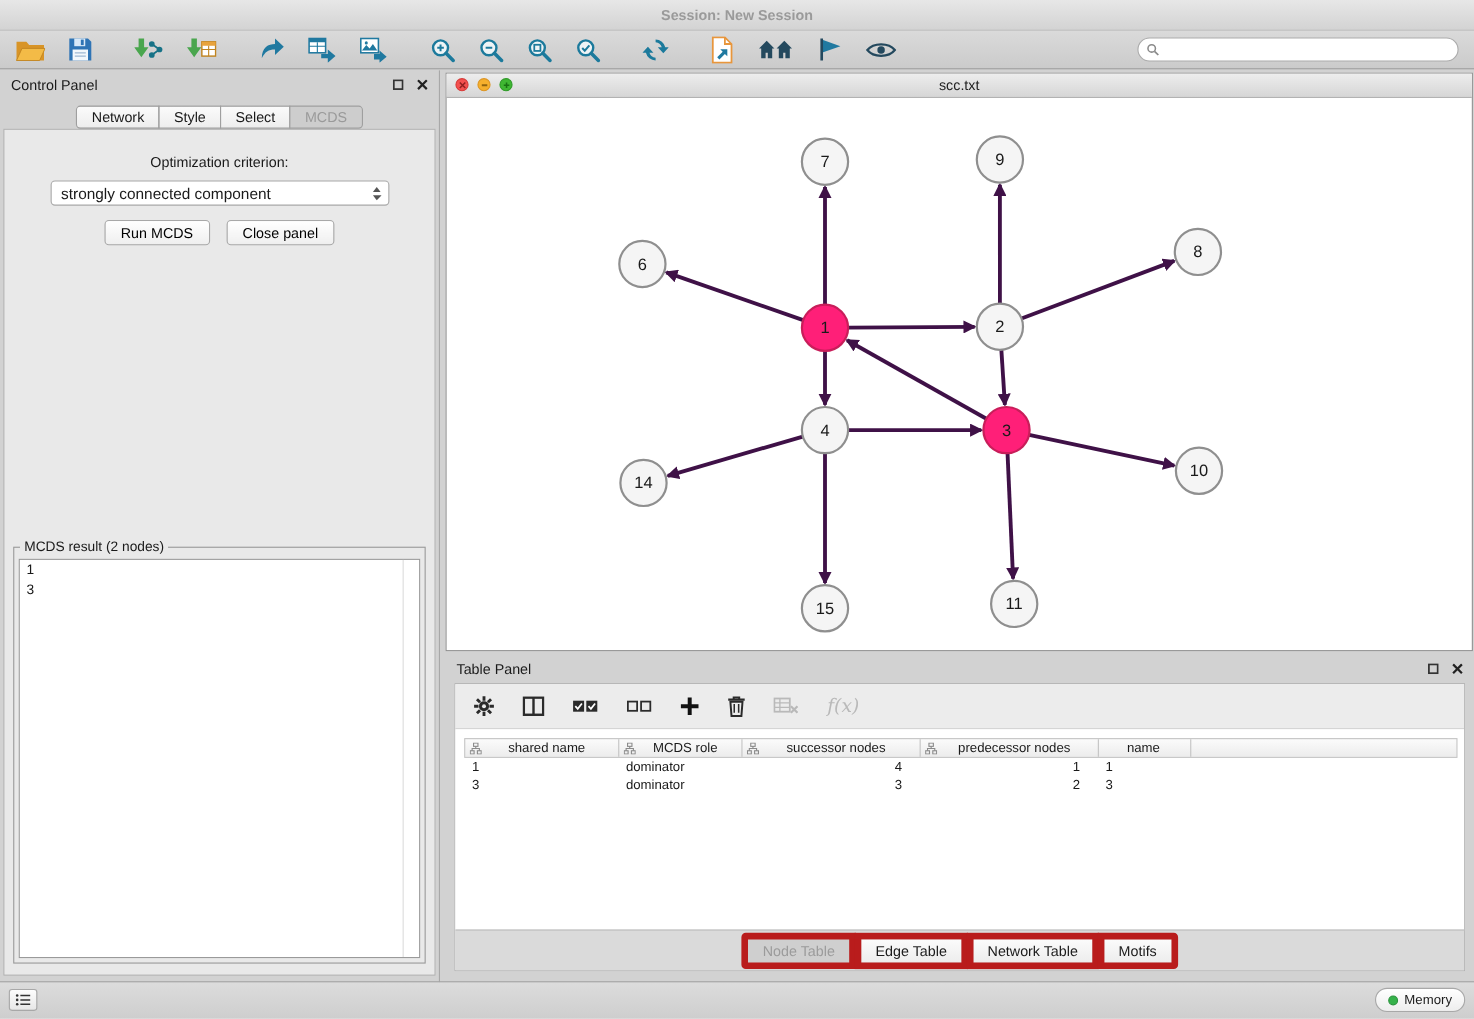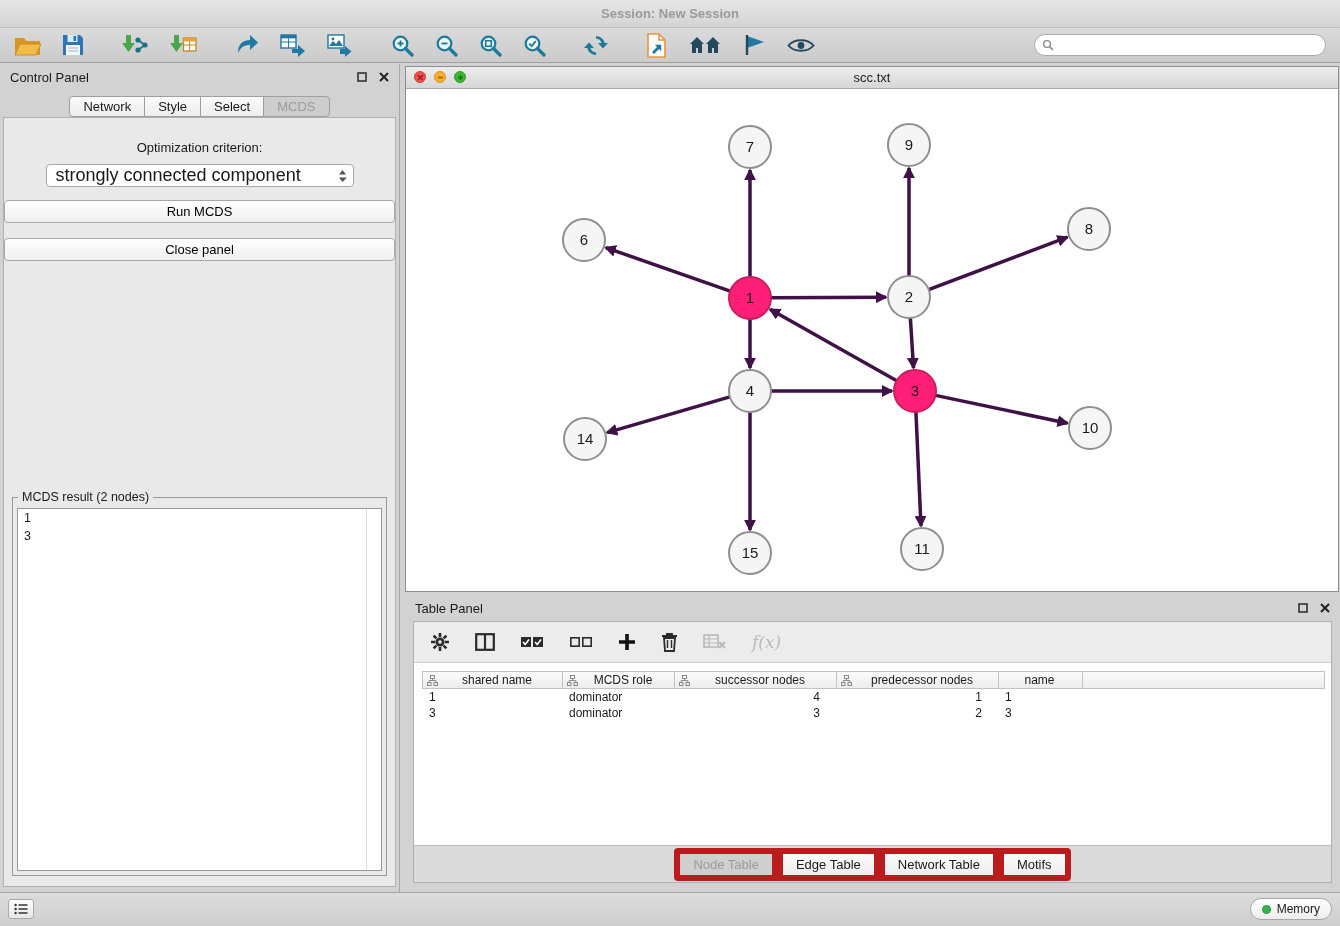--- a/index.html
+++ b/index.html
@@ -21,22 +21,22 @@
   .control-panel{position:absolute;left:0;top:64px;width:399px;bottom:33px;background:#d2d2d2;border-right:1px solid #a8a8a8;}
   .panel-header{position:relative;height:26px;display:flex;align-items:center;padding:0 10px;font-size:13px;}
   .ph-icons{margin-left:auto;display:flex;gap:12px;align-items:center;}
   .cp-tabs{position:absolute;top:32px;left:0;right:0;display:flex;justify-content:center;z-index:2;}
   .tab{border:1px solid #9f9f9f;background:linear-gradient(#fbfbfb,#ededed);padding:2px 13px;font-size:13px;margin-left:-1px;}
   .tab:first-child{border-radius:4px 0 0 4px;margin-left:0;}
   .tab:last-child{border-radius:0 4px 4px 0;}
   .tab.active{background:#cdcdcd;color:#9a9a9a;}
   .cp-content{position:absolute;left:3px;right:3px;top:53px;bottom:6px;background:#e9e9e9;border:1px solid #b0b0b0;}
   .opt-label{text-align:center;margin-top:22px;font-size:13px;}
-  .dropdown{width:308px;height:23px;margin:9px auto 0;background:#fff;border:1px solid #a8a8a8;border-radius:4px;display:flex;align-items:center;justify-content:space-between;padding:0 6px 0 9px;box-sizing:border-box;font-size:18px;}
-  .btn-row{display:flex;justify-content:center;gap:15px;margin-top:13px;flex-direction:column;}
+  .dropdown{width:308px;height:23px;margin:9px auto 0;background:#fff;border:1px solid #a8a8a8;border-radius:4px;display:flex;align-items:center;justify-content:space-between;padding:0 6px 0 9px;box-sizing:border-box;font-size:14px;}
+  .btn-row{display:flex;justify-content:center;gap:15px;margin-top:13px;}
   .btn{font-size:13px;padding:3px 14px;border:1px solid #a8a8a8;border-radius:4px;background:linear-gradient(#ffffff,#efefef);font-family:inherit;}
   .result-box{position:absolute;left:8px;right:8px;top:372px;bottom:10px;border:1px solid #999;margin:0;padding:2px;}
   .result-box legend{font-size:12.5px;padding:0 4px;margin-left:3px;}
   .result-list{position:absolute;left:4px;right:4px;top:4px;bottom:4px;background:#fff;border:1px solid #9a9a9a;font-size:12.5px;}
   .result-list::after{content:"";position:absolute;top:0;bottom:0;right:14px;border-left:1px solid #dcdcdc;}
   .result-item{padding:1px 6px;line-height:16px;}
 
   
   .net-window{position:absolute;left:405px;top:66px;width:934px;height:526px;border:1px solid #8e8e8e;background:#fff;box-sizing:border-box;}
   .net-titlebar{height:21px;background:linear-gradient(#ededed,#d6d6d6);border-bottom:1px solid #aaa;position:relative;text-align:center;font-size:13px;line-height:21px;color:#222;}

